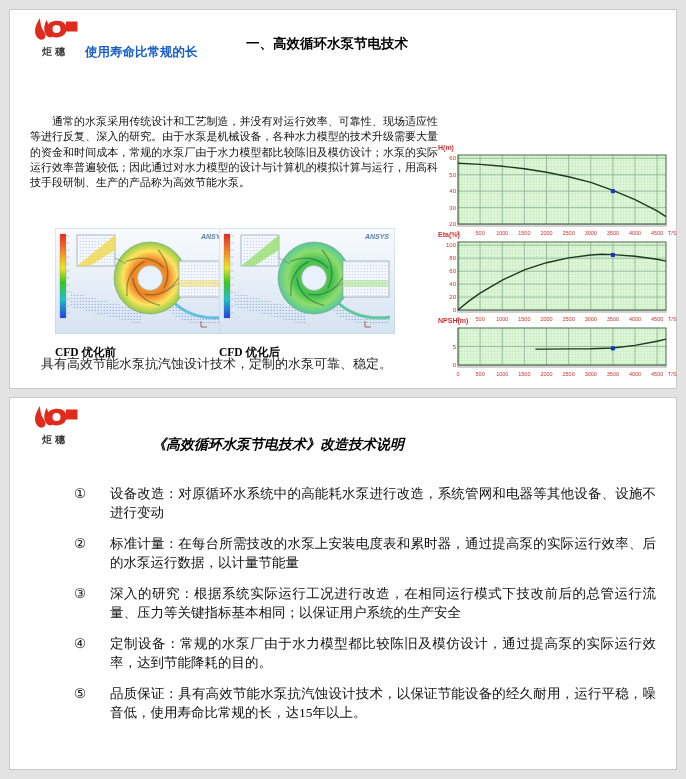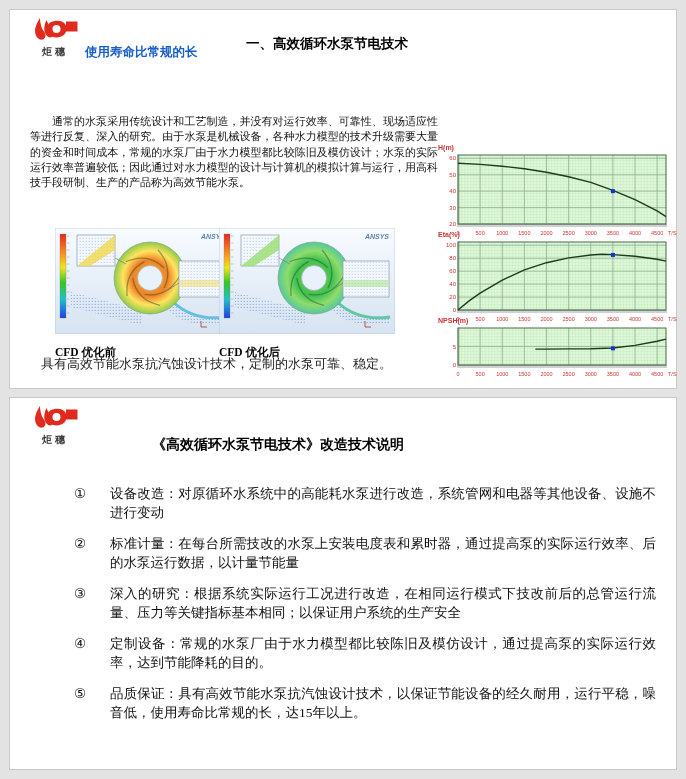--- a/index.html
+++ b/index.html
@@ -37,21 +37,21 @@
   .s1-footer{position:absolute;top:336px;left:22px;margin:9px;font-size:13px;color:#222;}
 
   
   .chart{position:absolute;left:430px;width:242px;}
   .chart-label{position:absolute;top:0;left:-2px;font-size:7px;color:#cc3333;font-weight:bold;}
   .chart svg{display:block;margin-top:7px;}
   .chart-1{top:134px;} .chart-2{top:221px;} .chart-3{top:307px;}
 
   
   .s2-title{position:absolute;top:38px;left:68px;width:400px;margin:0;text-align:center;
-    font-size:14px;font-weight:bold;color:#000;}
+    font-size:14px;font-weight:bold;color:#000;font-style:italic;}
   .s2-list{position:absolute;top:86px;left:64px;width:582px;margin:0;padding:0;list-style:none;}
   .s2-list li{display:flex;margin:0 0 12px 0;
     font-family:"Liberation Serif", serif;font-size:13.5px;line-height:19px;color:#111;}
   .s2-list .num{flex:none;width:24px;}
   .s2-list .txt{flex:1;text-align:justify;margin-left:12px;}
 </style>
 </head>
 <body>
 
 <div>

